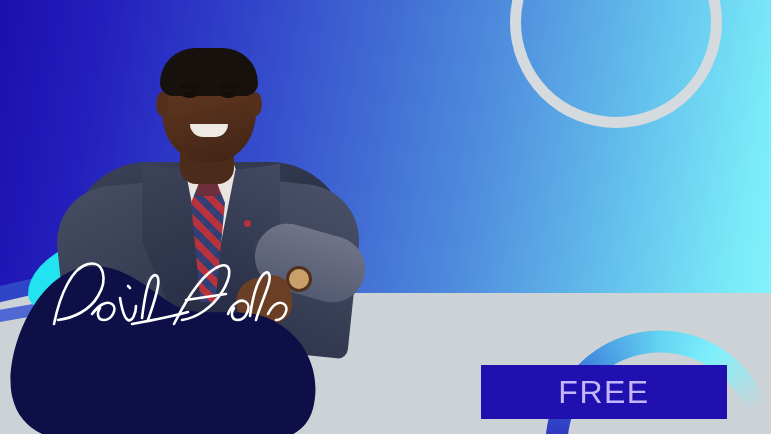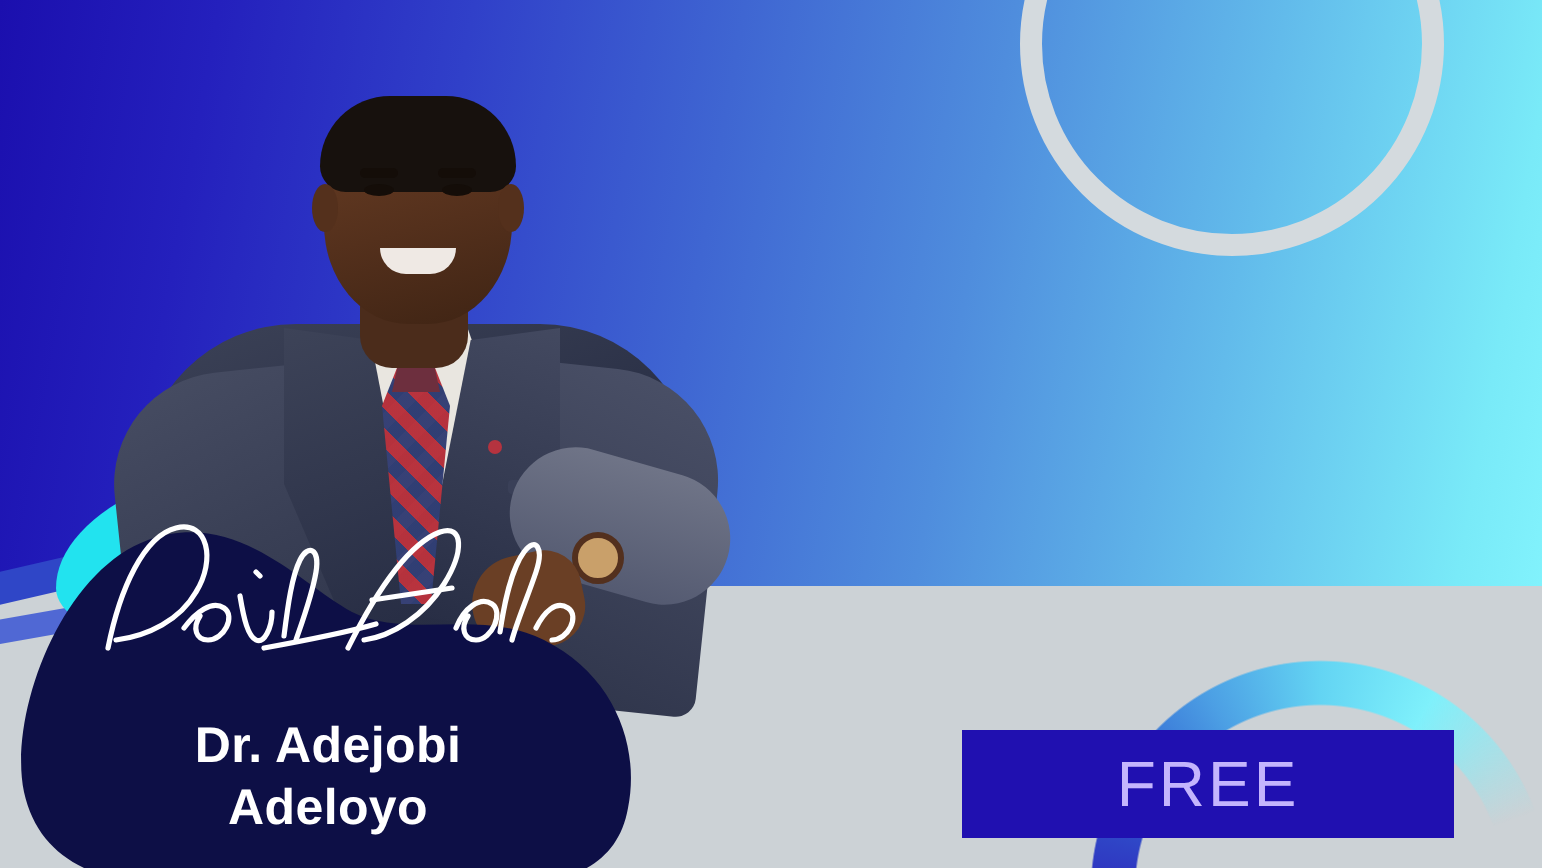--- a/index.html
+++ b/index.html
@@ -422,20 +422,18 @@
         <path d="M96 66 C118 62 138 58 152 54"></path>
         <path d="M138 66 C152 38 168 14 184 8 C196 4 196 18 186 34 C176 50 160 60 146 62"></path>
         <path d="M150 42 L190 36"></path>
         <path d="M192 56 C196 46 204 40 210 44 C216 48 210 62 202 62 C196 62 194 56 198 50"></path>
         <path d="M214 58 C216 44 220 26 226 18 C232 10 236 16 232 28 C228 40 222 54 220 62"></path>
         <path d="M232 56 C236 48 242 42 248 46 C254 50 248 62 240 62"></path>
       </g>
     </svg>
   </div>
 
-  <div class="presenter-name">Dr. Adejobi
-Adeloyo</div>
 
   <div class="free-badge">
     <span>FREE</span>
   </div>
 
 </div>
 
 </body></html>

